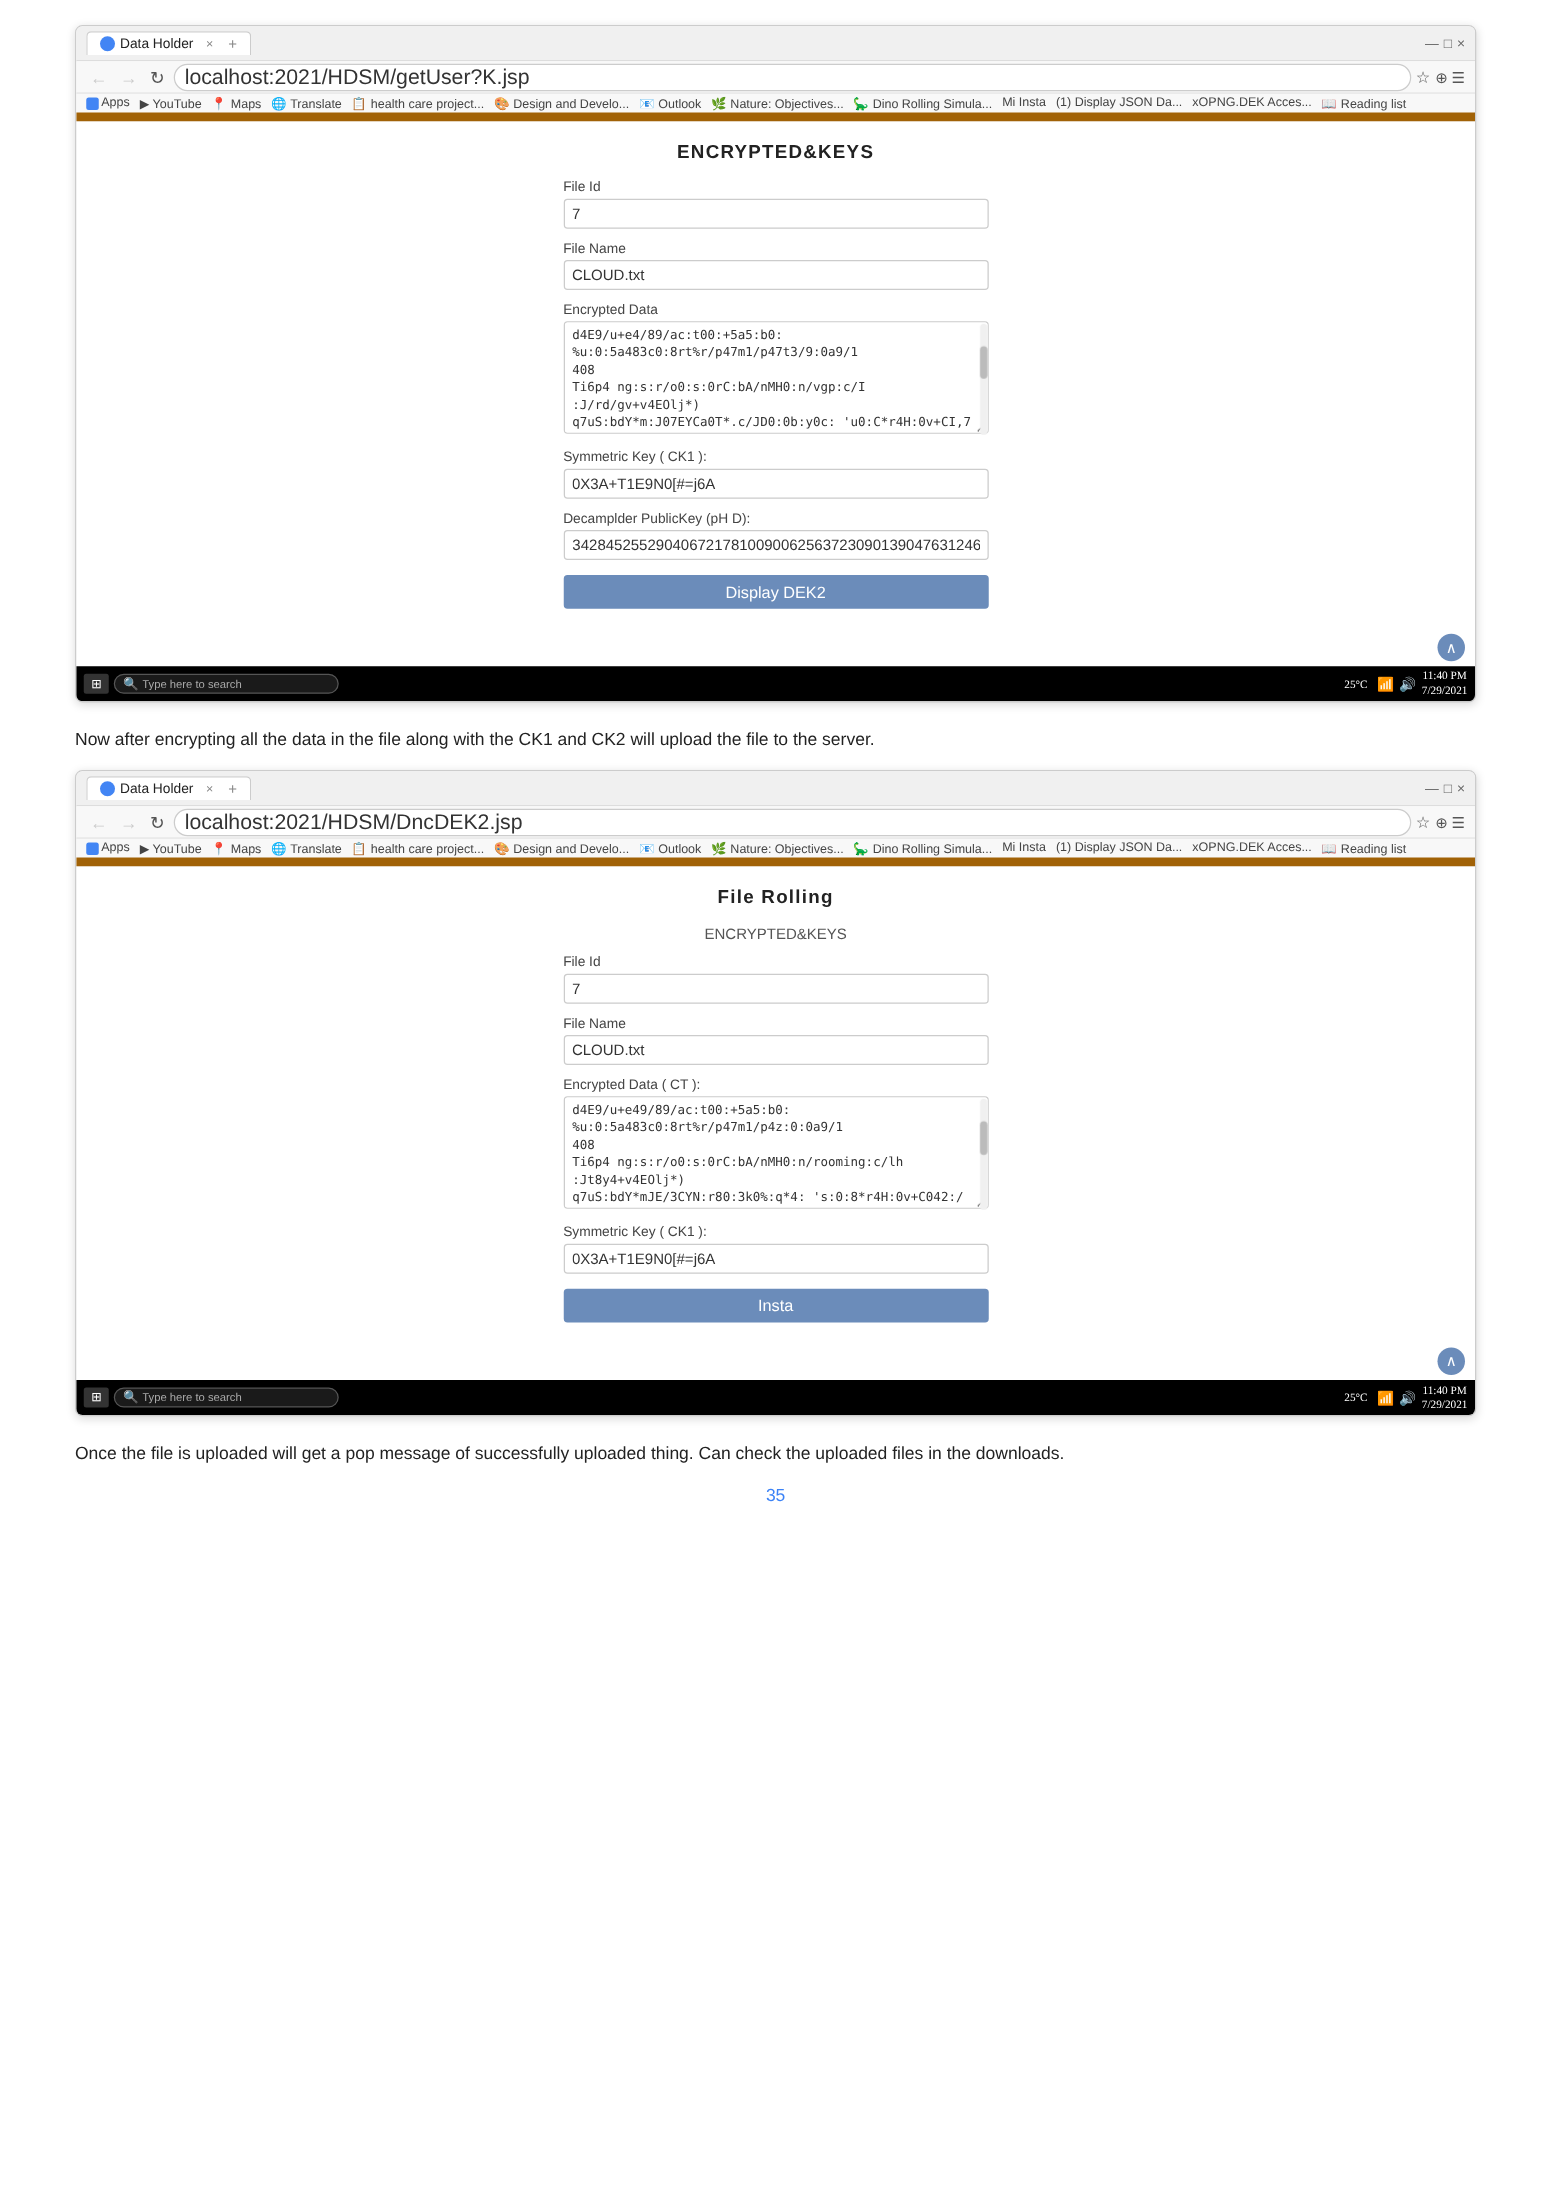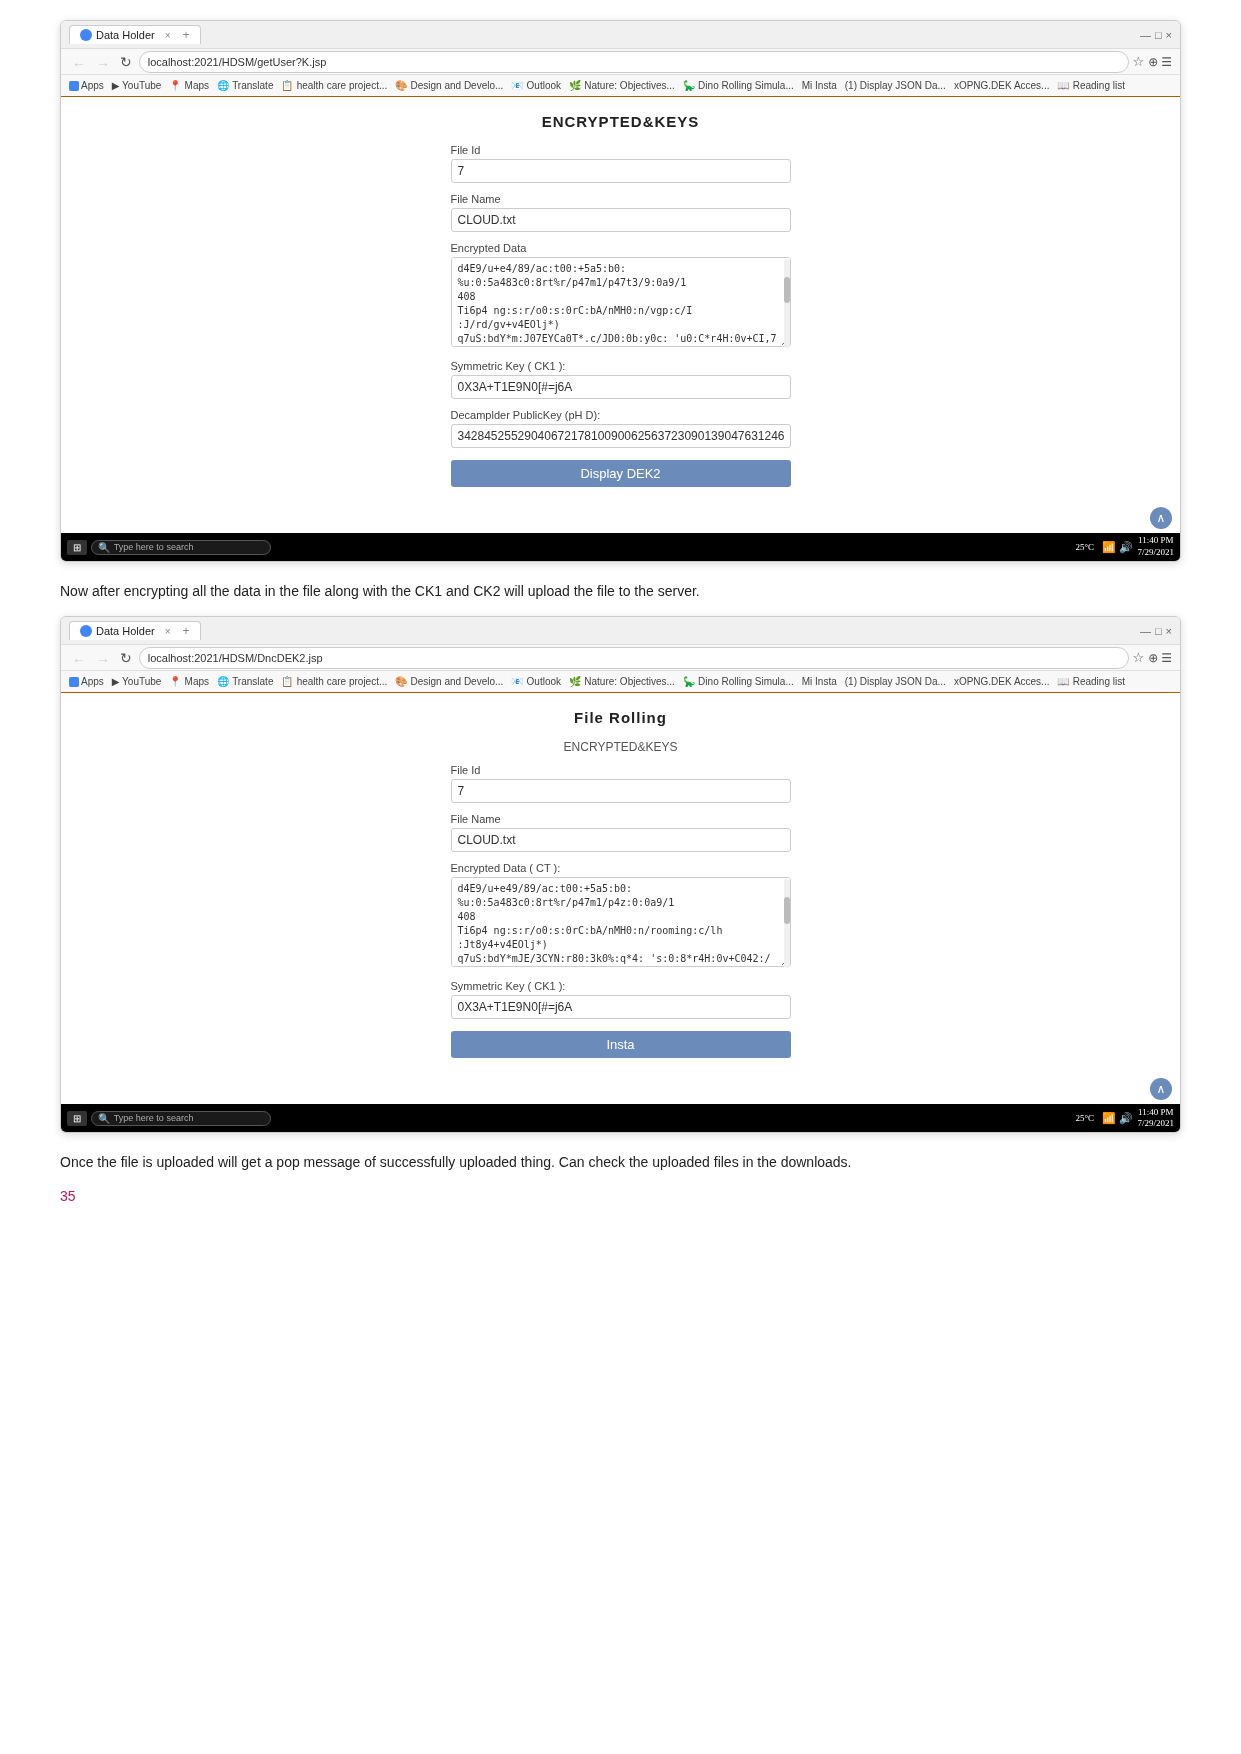--- a/index.html
+++ b/index.html
@@ -82,30 +82,30 @@
       padding: 0 3px;
     }
 
     .nav-btn.disabled { color: #ccc; cursor: default; }
 
     .address-bar {
       flex: 1;
       border: 1px solid #ccc;
       border-radius: 12px;
       background: #fff;
-      font-size: 11px;
+      font-size: 17px;
       padding: 1px 8px;
       height: 22px;
       color: #333;
       outline: none;
     }
 
     .bookmarks-bar {
       background: #f8f8f8;
-      border-bottom: 1px solid #a16207;
+      border-bottom: 7px solid #a16207;
       display: flex;
       align-items: center;
       padding: 2px 8px;
       gap: 8px;
       height: 22px;
       font-size: 10px;
       overflow: hidden;
     }
 
     .bookmark-item {
@@ -246,22 +246,23 @@
     
     .paragraph {
       font-size: 14px;
       color: #222;
       line-height: 1.6;
       margin: 14px 0;
     }
 
     
     .page-number {
+      text-align: center;
       font-size: 14px;
-      color: #be185d;
+      color: #3b82f6;
       margin: 10px 0 20px 0;
     }
 
     
     .sb-track {
       position: absolute;
       right: 1px;
       top: 2px;
       bottom: 2px;
       width: 6px;

